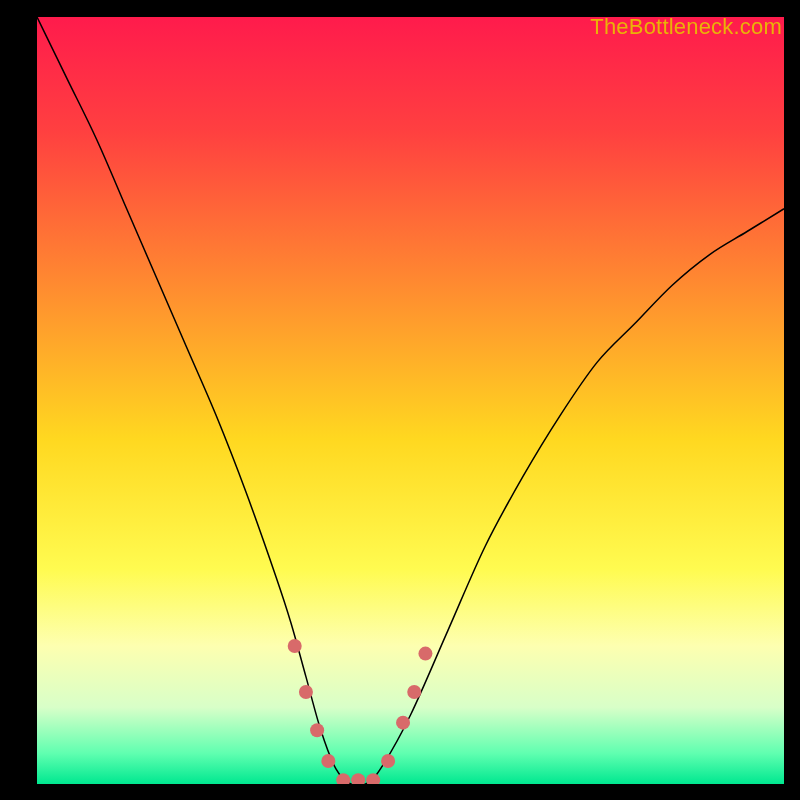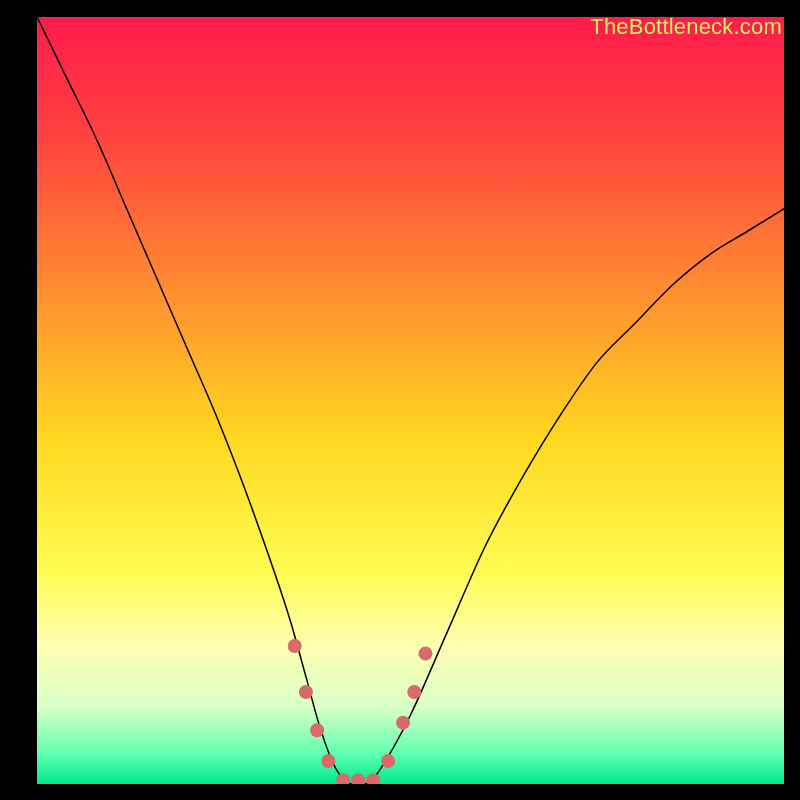--- a/index.html
+++ b/index.html
@@ -21,21 +21,21 @@
     position: absolute;
     left: 37px;
     top: 17px;
     width: 747px;
     height: 767px;
   }
   .watermark {
     position: absolute;
     top: 14px;
     right: 18px;
-    color: #bef264;
+    color: #eab308;
     font-size: 22px;
     font-weight: 500;
     z-index: 10;
     letter-spacing: 0.2px;
   }
   svg {
     display: block;
   }
 </style>
 </head>

